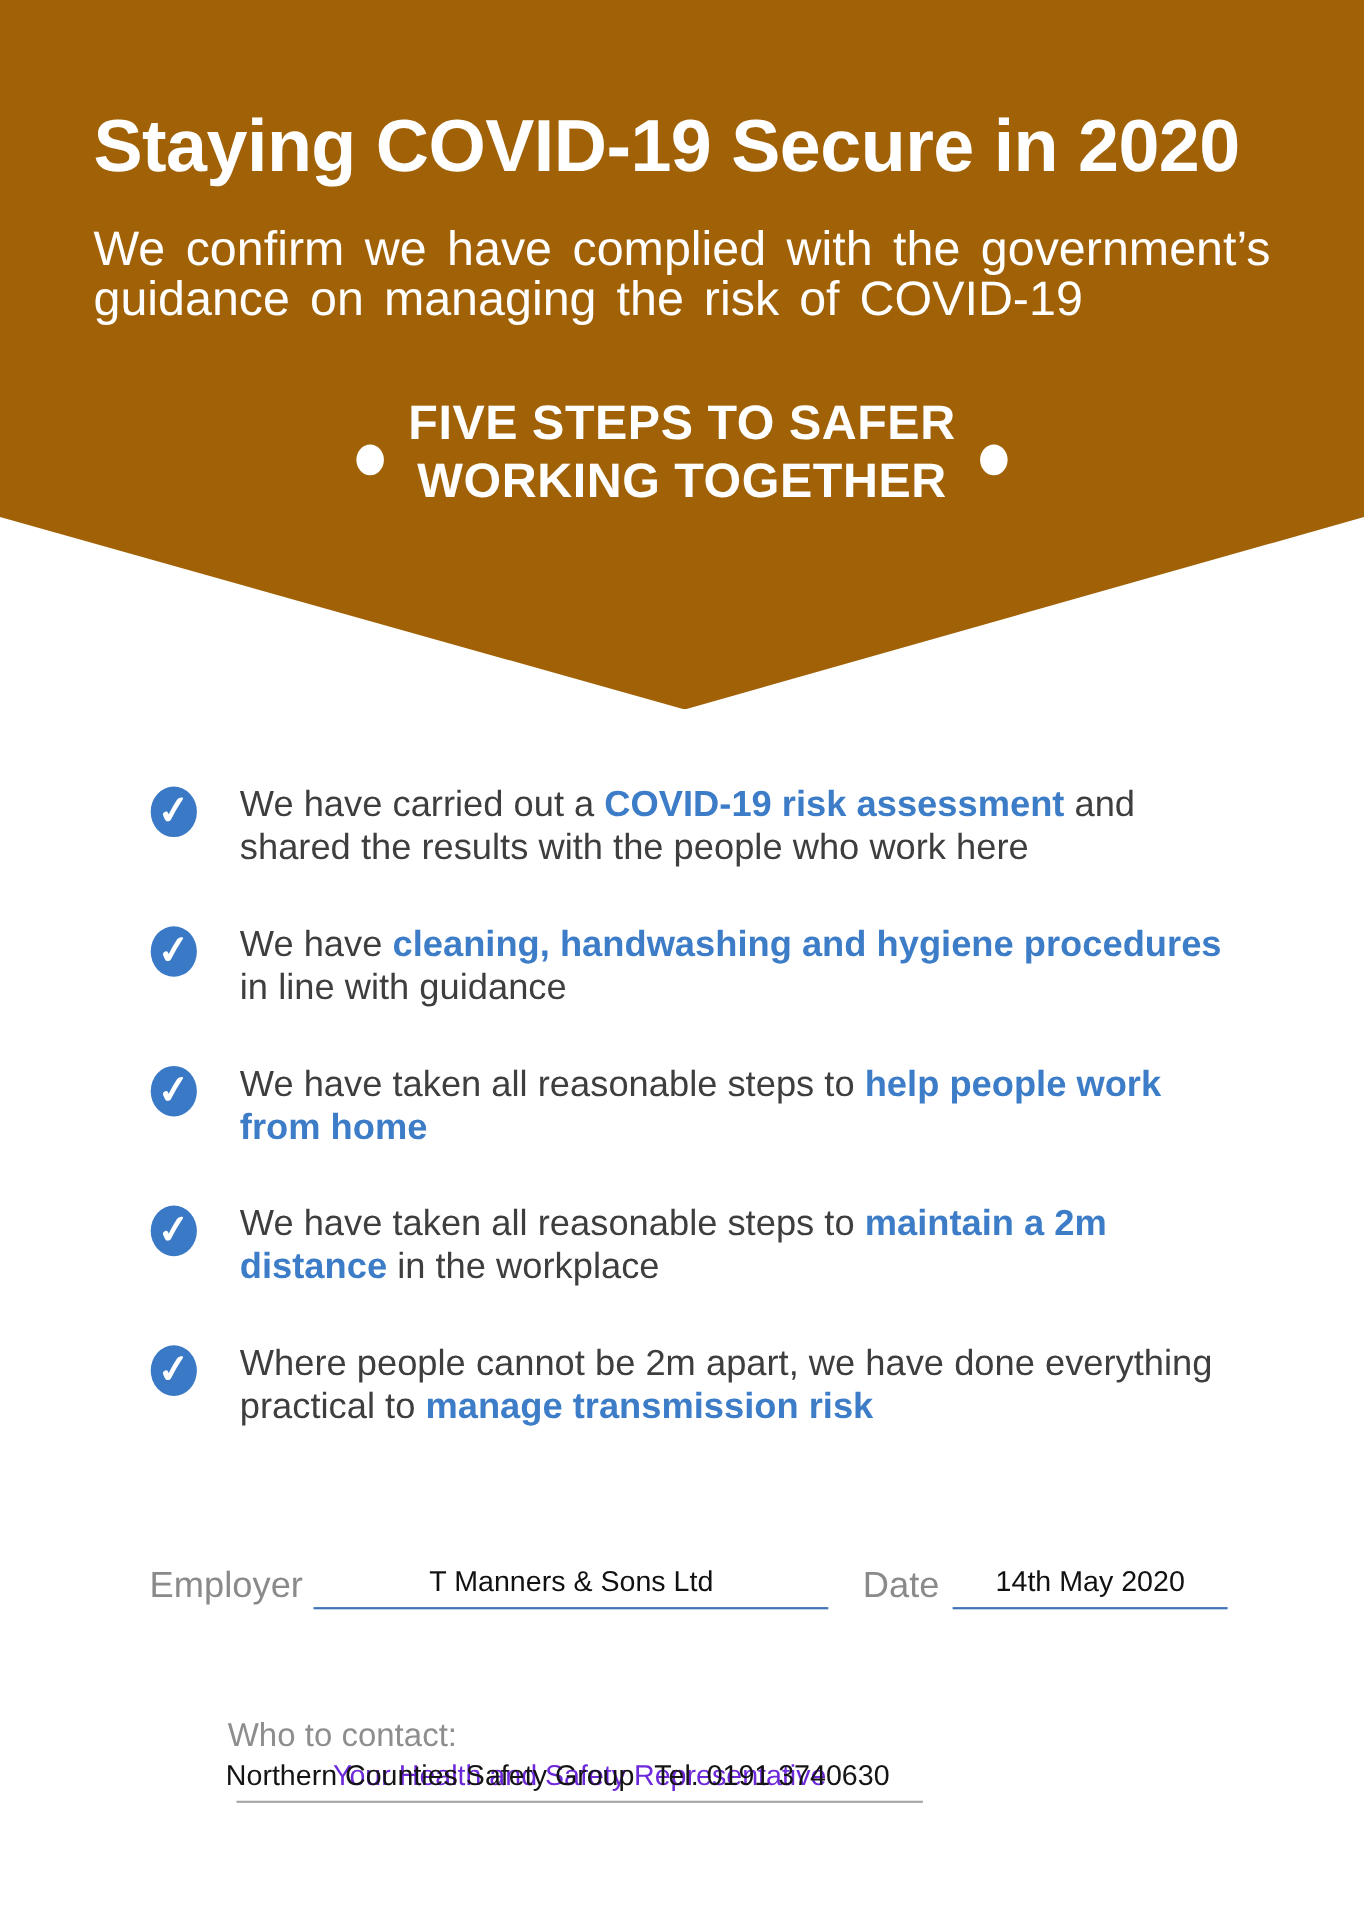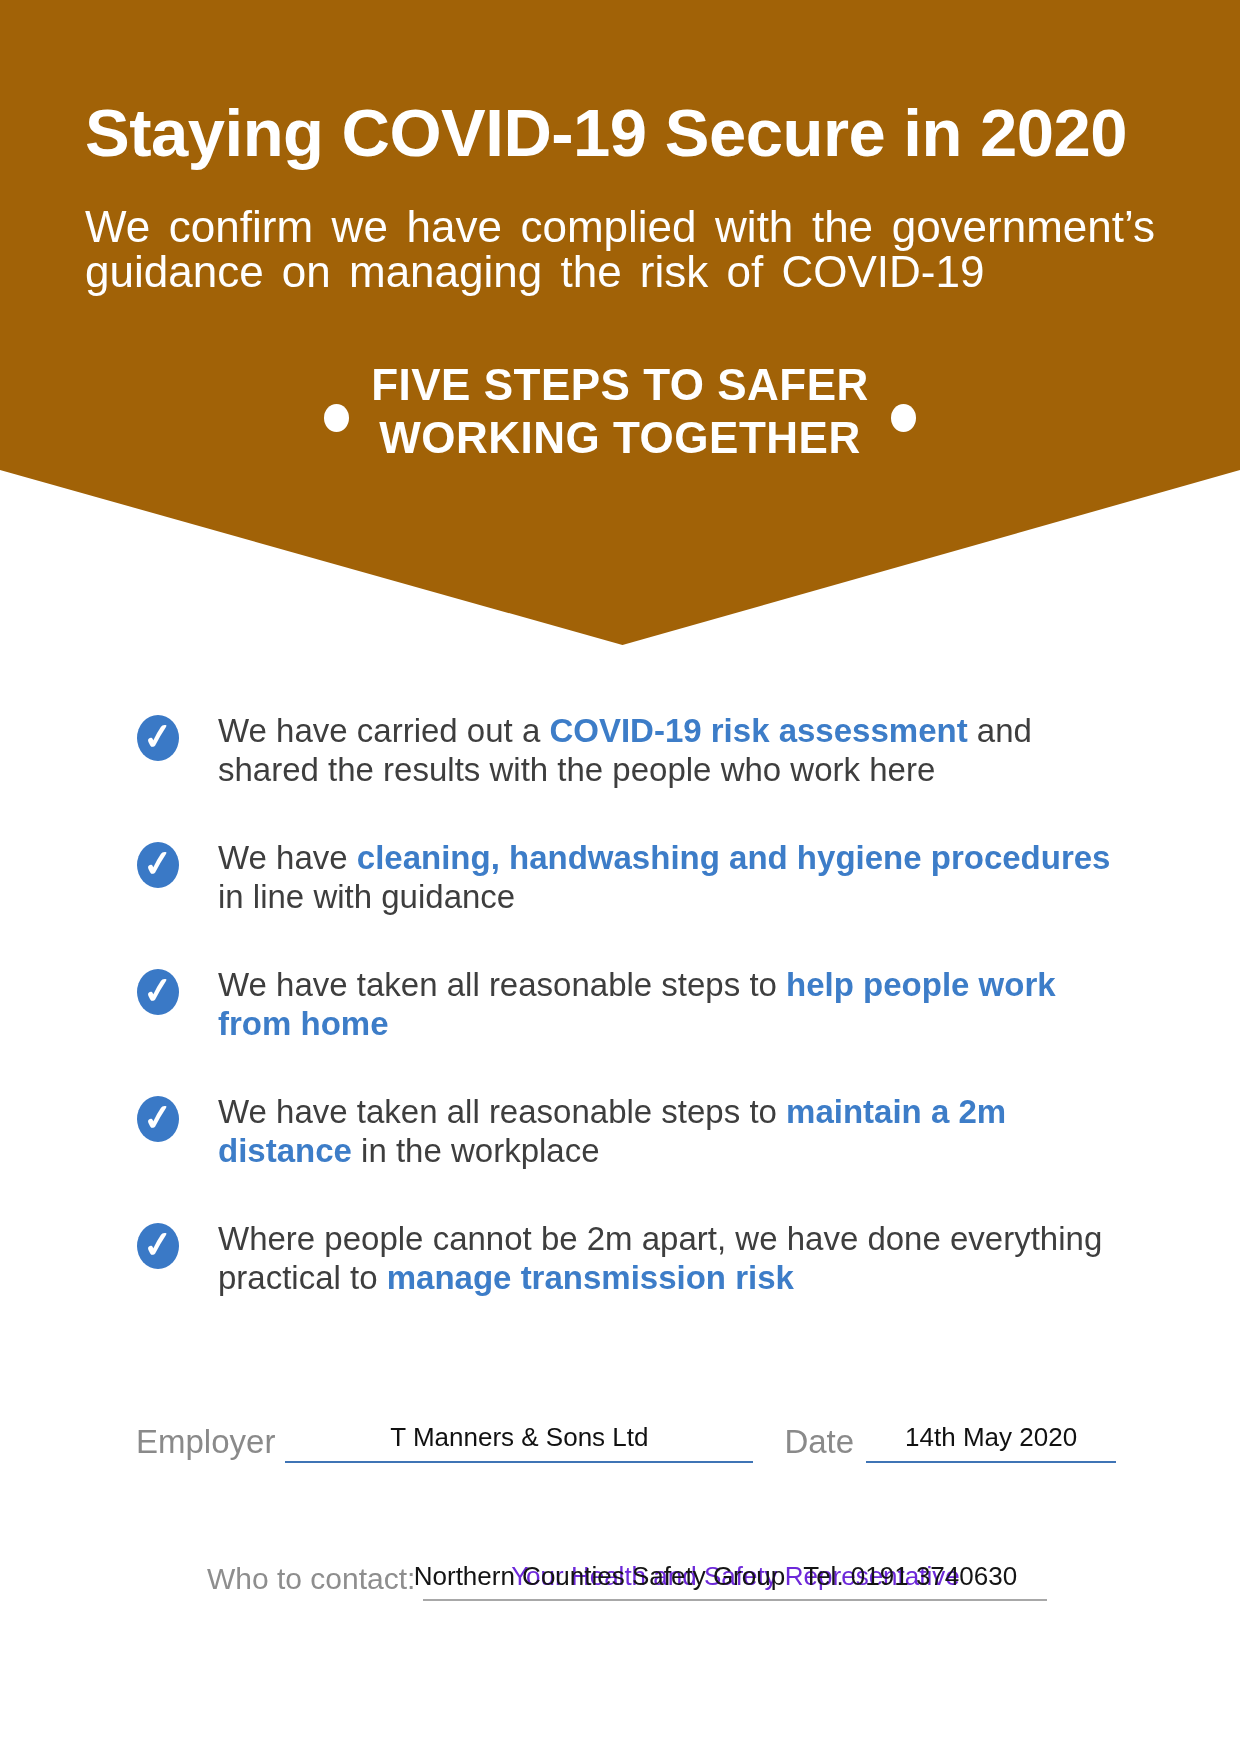--- a/index.html
+++ b/index.html
@@ -56,36 +56,36 @@
   .check-glyph {
     color: #ffffff; font-size: 36px; font-weight: bold;
     transform: rotate(-6deg); margin-top: -3px;
   }
   .item-text { font-size: 33px; line-height: 39px; color: #3e3e3e; }
   .item-line { white-space: nowrap; }
   .hl { color: #3d7dc8; font-weight: bold; }
 
   
   .form-row {
-    display: flex; align-items: center;
+    display: flex; align-items: flex-start;
     margin: 125px 0 0 136px;
   }
   .form-label { font-size: 33px; color: #8a8a8a; padding-bottom: 2px; }
   .fill-line {
     border-bottom: 2px solid #3f74b5;
     text-align: center; font-size: 26px; color: #111111;
     padding-bottom: 8px; box-sizing: border-box;
   }
   .fill-employer { width: 468px; margin-left: 10px; }
   .fill-date { width: 250px; margin-left: 12px; }
   .date-label { margin-left: 31px; }
 
   
   .contact { margin: 98px 0 0 207px; }
-  .contact-row { display: flex; align-items: center; }
+  .contact-row { display: flex; align-items: flex-start; flex-direction: column; }
   .contact-label { font-size: 30px; color: #8e8e8e; padding-bottom: 4px; }
   .contact-fill {
     width: 624px; margin-left: 8px;
     border-bottom: 2px solid #a8a8a8;
     position: relative; text-align: center;
     font-size: 26px; color: #141414;
     padding-bottom: 7px; box-sizing: border-box;
   }
   .ghost-text {
     position: absolute; left: 0; right: 0; bottom: 7px;

